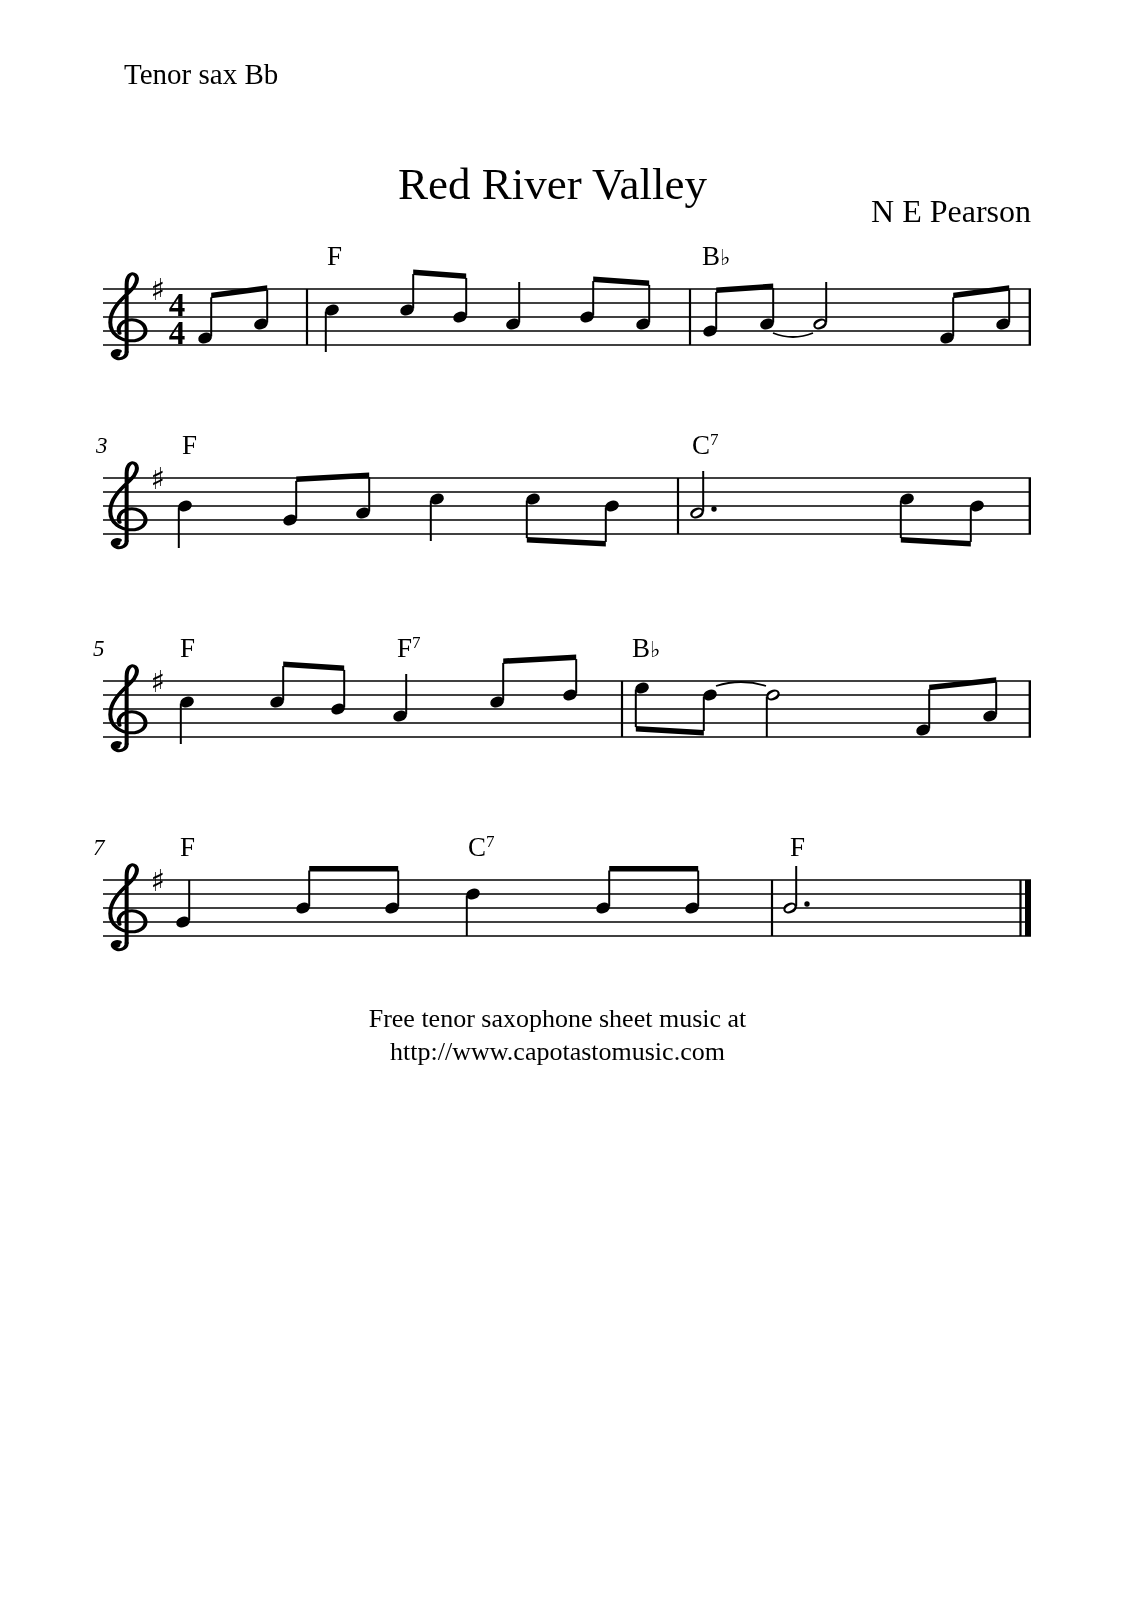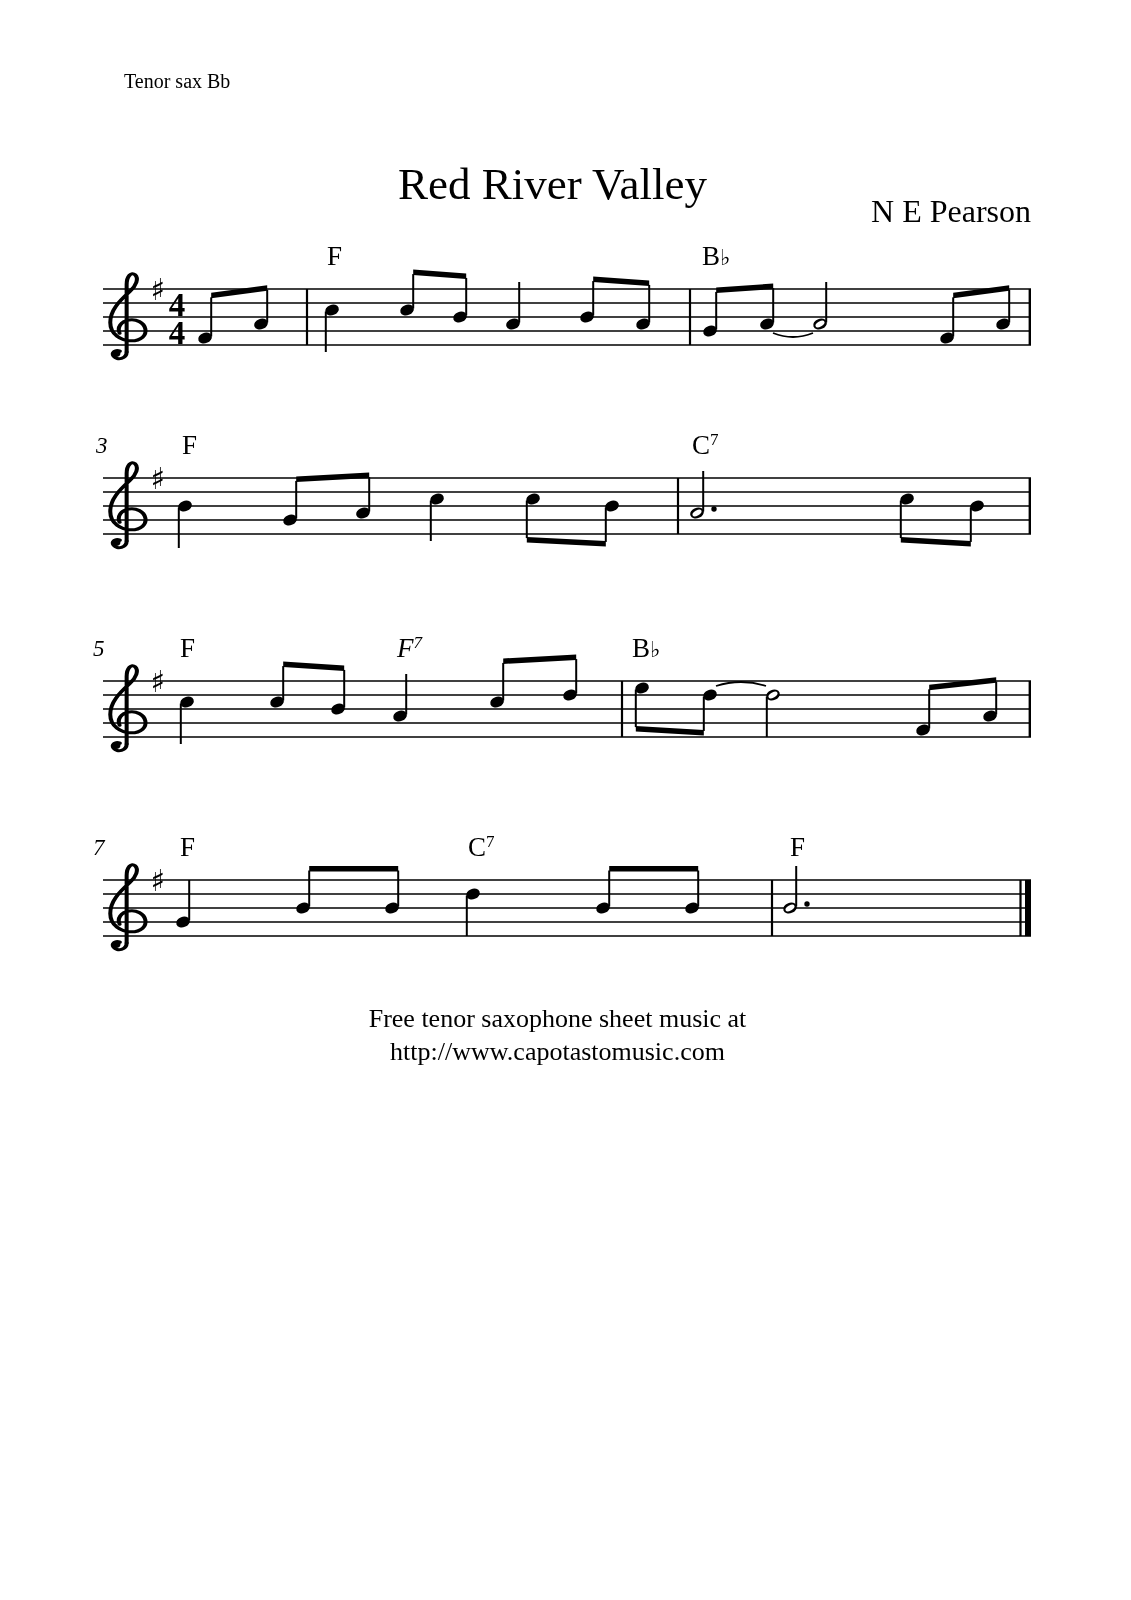--- a/index.html
+++ b/index.html
@@ -1,19 +1,19 @@
 <!DOCTYPE html>
 <html><head>
 <meta charset="utf-8">
 <style>
   html,body{margin:0;padding:0;}
   body{width:1131px;height:1600px;background:#ffffff;position:relative;
        font-family:"Liberation Serif",serif;color:#000;overflow:hidden;}
   .abs{position:absolute;}
-  .instrument{left:124px;top:70px;font-size:20px;}
+  .instrument{left:124px;top:58px;font-size:29px;}
   .title{left:0;width:1131px;top:158px;font-size:45px;text-align:center;
          transform:translateX(-13px);}
   .composer{right:100px;top:193px;font-size:32px;}
   .footer-line{left:0;width:1131px;text-align:center;font-size:26px;
                transform:translateX(-8px);}
   .footer-1{top:1004px;}
   .footer-2{top:1037px;}
   #score-svg{position:absolute;left:0;top:0;}
   .chord{position:absolute;font-size:27px;white-space:nowrap;}
   .chord .flat{font-family:"DejaVu Sans",sans-serif;font-size:22px;}
@@ -276,21 +276,21 @@
     </g>
   </svg>
 
 <div id="overlay" class="abs" style="left:0;top:0;width:1131px;height:1600px;pointer-events:none;">
     <div class="chord" style="left: 327px; top: 241px;">F</div>
     <div class="chord" style="left: 702px; top: 241px;">B<span class="flat">♭</span></div>
     <div class="chord" style="left: 182px; top: 430px;">F</div>
     <div class="chord" style="left: 692px; top: 430px;">C<span class="sup">7</span></div>
     <div class="mnum" style="left: 96px; top: 433px;">3</div>
     <div class="chord" style="left: 180px; top: 633px;">F</div>
-    <div class="chord" style="left: 397px; top: 633px; font-style: italic;">F<span class="sup">7</span></div>
+    <div class="chord" style="left: 397px; top: 633px;">F<span class="sup">7</span></div>
     <div class="chord" style="left: 632px; top: 633px;">B<span class="flat">♭</span></div>
     <div class="mnum" style="left: 93px; top: 636px;">5</div>
     <div class="chord" style="left: 180px; top: 832px;">F</div>
     <div class="chord" style="left: 468px; top: 832px;">C<span class="sup">7</span></div>
     <div class="chord" style="left: 790px; top: 832px;">F</div>
     <div class="mnum" style="left: 93px; top: 835px;">7</div>
   </div>
 
 <div class="abs footer-line footer-1">Free tenor saxophone sheet music at</div>
 <div class="abs footer-line footer-2">http://www.capotastomusic.com</div>

